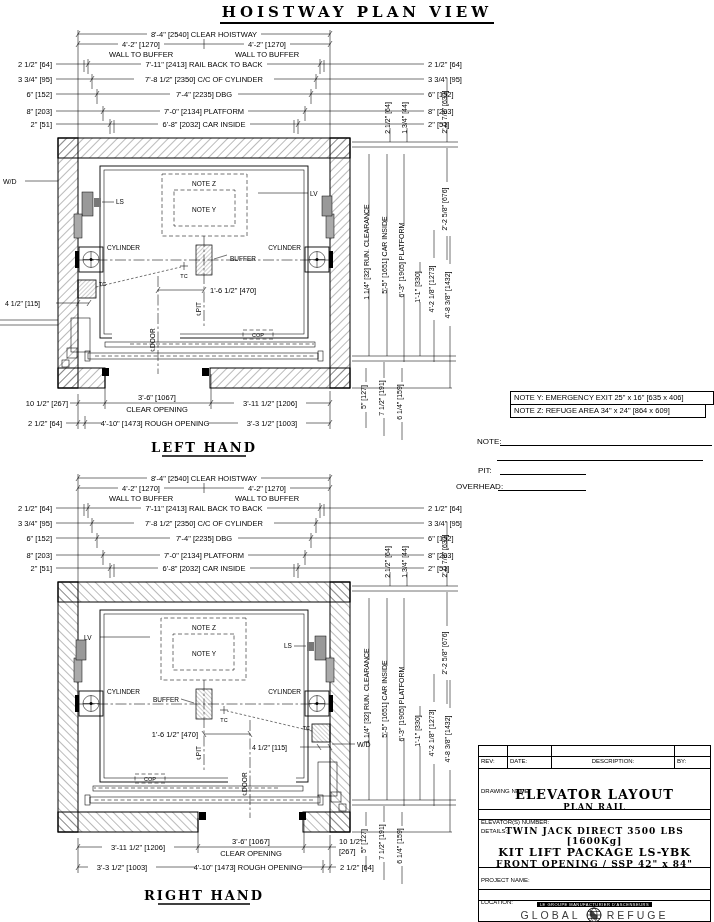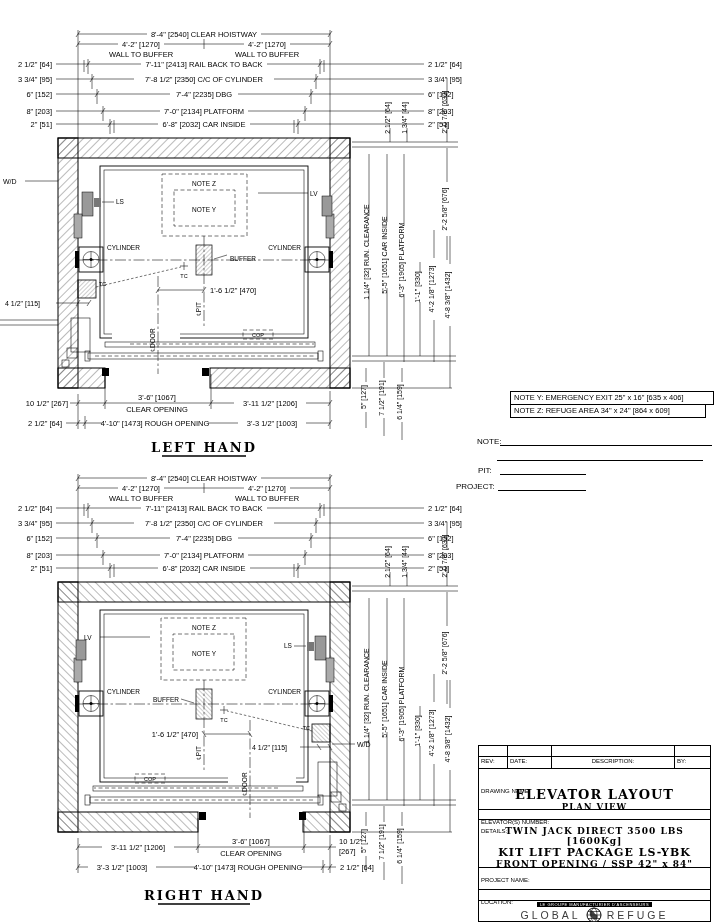--- a/index.html
+++ b/index.html
@@ -35,20 +35,23 @@
   .logo-mid{display:flex;align-items:center;justify-content:center;gap:5px;height:16px;}
   .logo-word{font-size:10.5px;font-weight:normal;letter-spacing:3px;color:#3c3c3c;}
   .logo-bar{background:#000;color:#fff;font-size:4px;letter-spacing:.5px;width:fit-content;
             margin:0 auto;padding:0 3px;line-height:5px;white-space:nowrap;}
 </style>
 </head>
 <body>
 
 <div class="canvas">
 
+  <div class="page-title">
+    <span>HOISTWAY PLAN VIEW</span>
+  </div>
 
   <svg width="480" height="450" style="top:26px">
     <defs>
       <pattern id="hA" patternUnits="userSpaceOnUse" width="6" height="6" patternTransform="rotate(45)">
         <line x1="0" y1="0" x2="0" y2="6" stroke="#3a3a3a" stroke-width="0.7"></line>
       </pattern>
       <pattern id="hB" patternUnits="userSpaceOnUse" width="3" height="3" patternTransform="rotate(45)">
         <line x1="0" y1="0" x2="0" y2="3" stroke="#555" stroke-width="0.6"></line>
       </pattern>
     </defs>
@@ -241,40 +244,40 @@
     <span>NOTE Y: EMERGENCY EXIT 25" x 16" [635 x 406]</span>
   </div>
   <div class="nbox" style="left:510px;top:404px;width:191px;height:12px">
     <span>NOTE Z: REFUGE AREA 34" x 24" [864 x 609]</span>
   </div>
   <div class="nlabel" style="left:477px;top:437px">NOTE:</div>
   <div class="nline" style="left:500px;top:445px;width:212px"></div>
   <div class="nline" style="left:497px;top:460px;width:206px"></div>
   <div class="nlabel" style="left:478px;top:466px">PIT:</div>
   <div class="nline" style="left:500px;top:474px;width:86px"></div>
-  <div class="nlabel" style="left:456px;top:482px">PROJECT:</div>
+  <div class="nlabel" style="left:456px;top:482px">OVERHEAD:</div>
   <div class="nline" style="left:498px;top:490px;width:88px"></div>
 
   <div class="tb">
     <div class="tb-row" style="height:11px">
       <div class="tb-cell" style="width:29px"></div>
       <div class="tb-cell" style="width:44px"></div>
       <div class="tb-cell" style="width:123px"></div>
       <div class="tb-cell" style="flex:1"></div>
     </div>
     <div class="tb-row" style="height:12px">
       <div class="tb-cell" style="width:29px">REV:</div>
       <div class="tb-cell" style="width:44px">DATE:</div>
       <div class="tb-cell" style="width:123px;text-align:center">DESCRIPTION:</div>
       <div class="tb-cell" style="flex:1">BY:</div>
     </div>
     <div class="tb-row" style="height:23px;display:block">
       <span class="lab" style="position:absolute;left:2px;top:1px">DRAWING NAME:</span>
       <div class="serval" style="font-size:13px;margin-top:18px">ELEVATOR LAYOUT</div>
-      <div class="serval" style="font-size:8.5px">PLAN VIEW</div>
+      <div class="serval" style="font-size:8.5px">PLAN RAIL</div>
     </div>
     <div class="tb-row" style="height:10px;display:block">
       <span class="lab" style="padding-left:2px">ELEVATOR(S) NUMBER:</span>
     </div>
     <div class="tb-row" style="height:42px;display:block">
       <span class="lab" style="position:absolute;left:2px;top:2px">DETAILS:</span>
       <div class="serval" style="font-size:9px;margin-top:6px">TWIN JACK DIRECT 3500 LBS [1600Kg]</div>
       <div class="serval" style="font-size:11px">KIT LIFT PACKAGE LS-YBK</div>
       <div class="serval" style="font-size:9px">FRONT OPENING / SSP 42" x 84"</div>
     </div>

